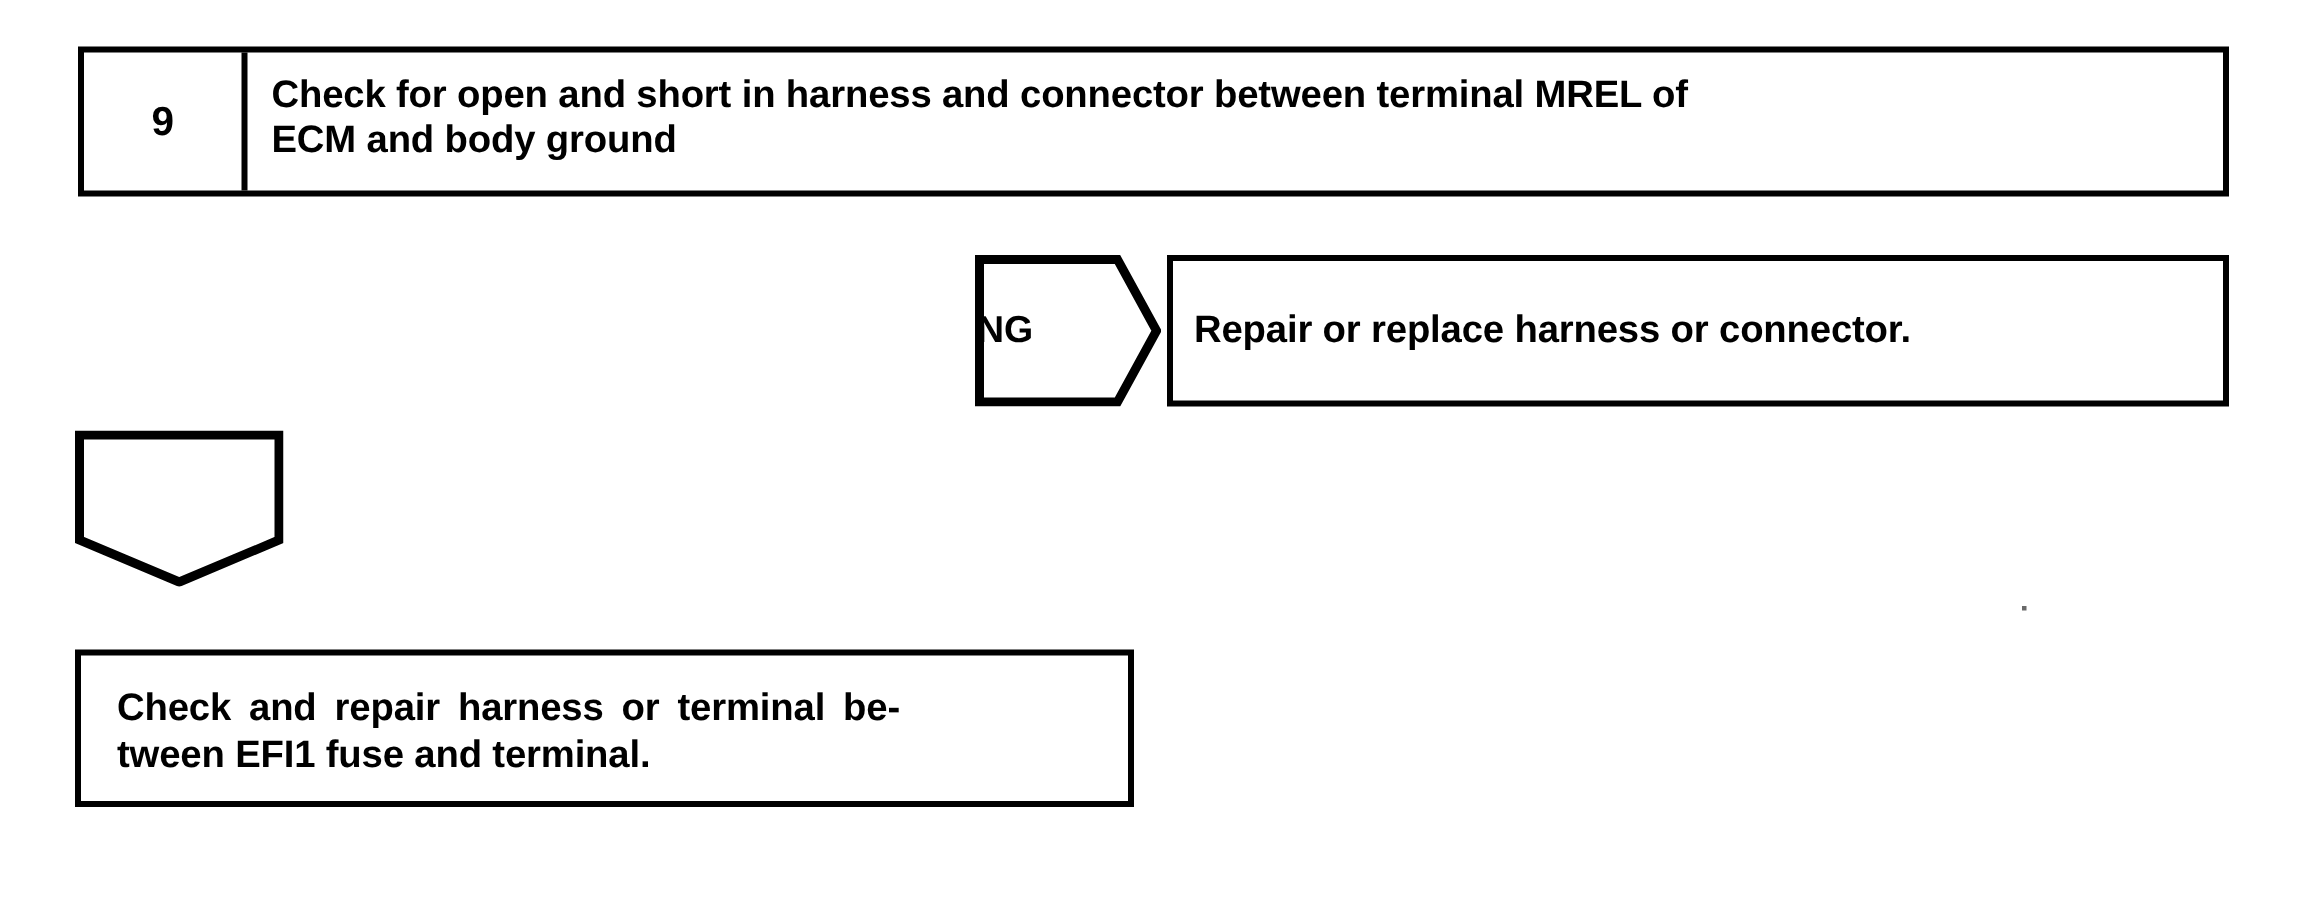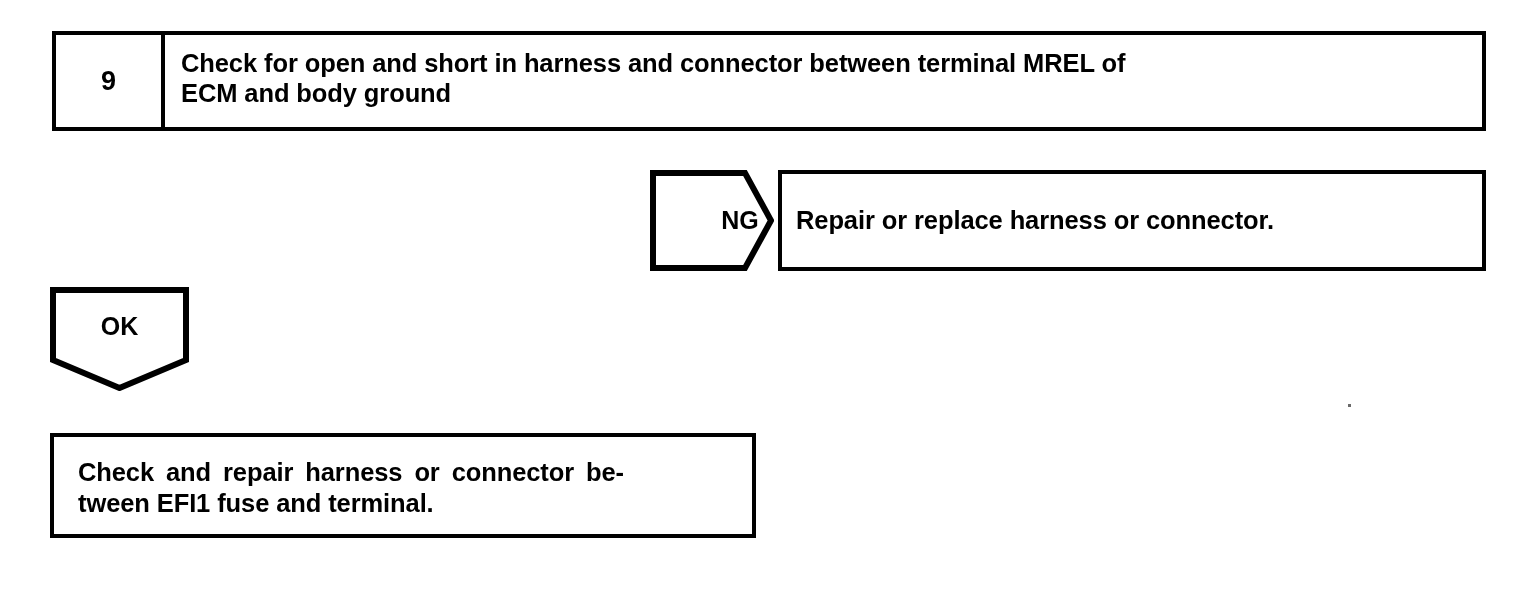--- a/index.html
+++ b/index.html
@@ -70,21 +70,21 @@
     width: 124px;
     height: 101px;
   }
   .ng-arrow svg {
     display: block;
     width: 100%;
     height: 100%;
   }
   .ng-label {
     position: absolute;
-    left: 688px;
+    left: 618px;
     top: 170px;
     width: 104px;
     height: 101px;
     display: flex;
     align-items: center;
     justify-content: center;
     font-size: 25px;
     font-weight: bold;
     color: #000000;
   }
@@ -199,24 +199,23 @@
 
   <div class="repair-box">
     <span class="repair-text">Repair or replace harness or connector.</span>
   </div>
 
   <div class="ok-arrow">
     <svg viewBox="0 0 139 104" preserveAspectRatio="none" aria-hidden="true">
       <polygon points="3,3 136,3 136,73 69.5,101 3,73" fill="#ffffff" stroke="#000000" stroke-width="6" stroke-linejoin="miter"></polygon>
     </svg>
   </div>
-  <div class="ok-label">OK</div>
 
   <div class="final-box">
     <div class="final-text">
-      <span class="line1">Check and repair harness or connector be-</span>
+      <span class="line1">Check and repair harness or terminal be-</span>
       <span class="line2">tween EFI1 fuse and terminal.</span>
     </div>
   </div>
 
   <div class="speck"></div>
 
 </div>
 
 </body></html>

